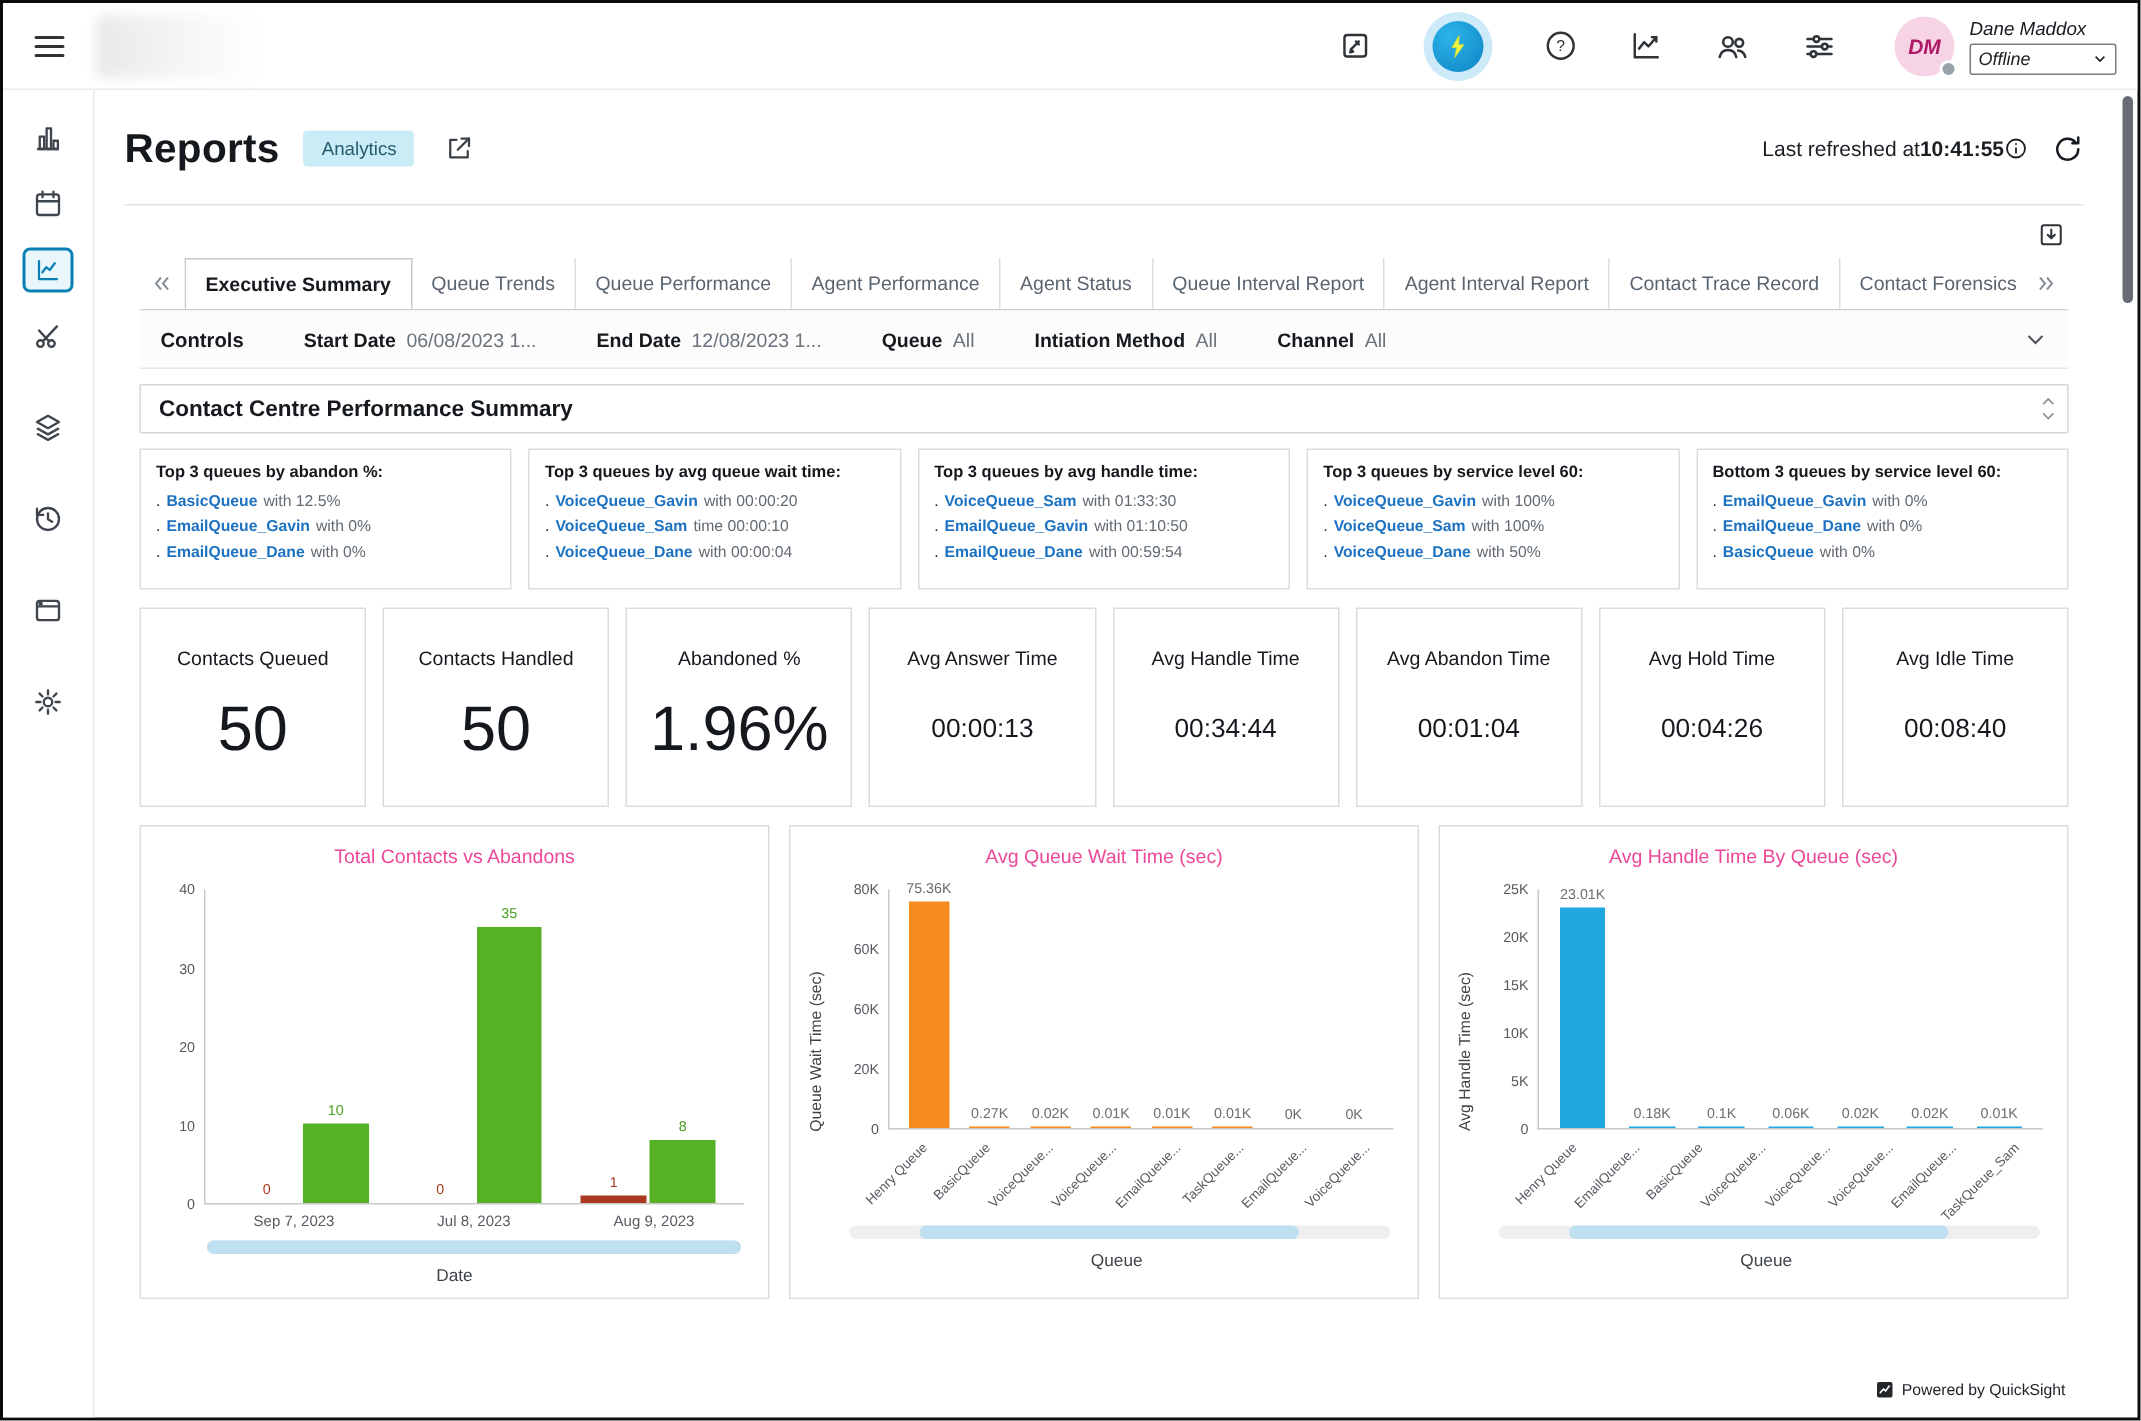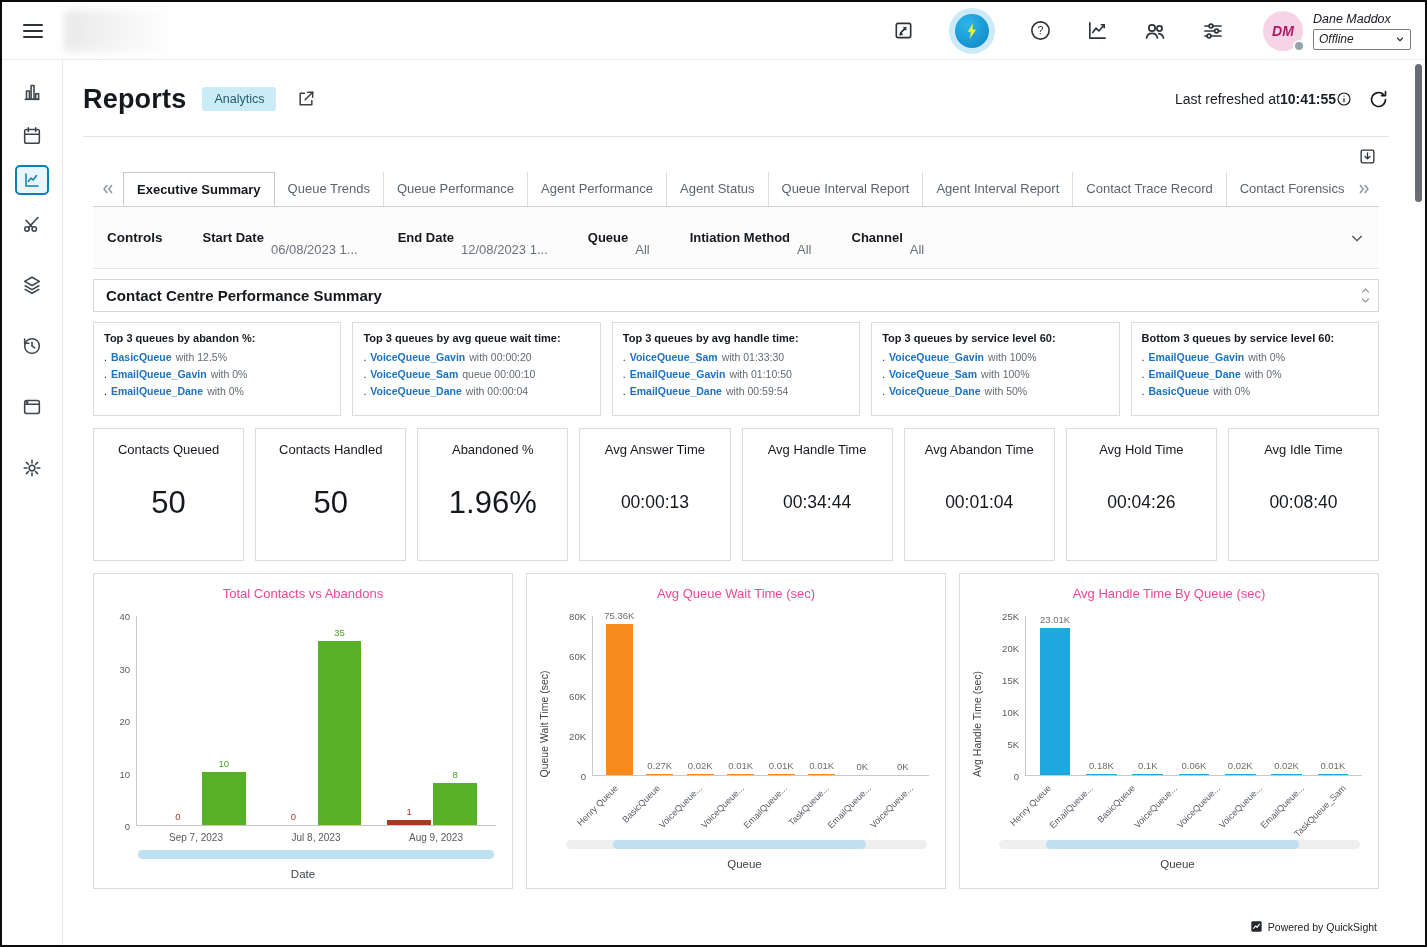--- a/index.html
+++ b/index.html
@@ -43,38 +43,38 @@
 .tab-scroll{width:30px;display:flex;align-items:center;justify-content:center;color:#8a9097;background:none;border:none;}
 .tabs{display:flex;flex:1;overflow:hidden;}
 .tab{padding:9px 13px 8px;font-size:13px;color:#5b6570;white-space:nowrap;border-right:1px solid #dedede;}
 .tab:first-child{border-left:1px solid #dedede;}
 .tab.active{font-weight:bold;color:#15191e;background:#fff;border:1px solid #c8c8c8;border-bottom:2px solid #fff;margin-bottom:-1px;}
 .controls{display:flex;align-items:center;gap:40px;padding:11px 14px;border-bottom:1px solid #e6e6e6;background:#fcfcfc;font-size:13px;}
 .controls-label{font-weight:bold;color:#15191e;font-size:13.5px;}
 .filters{display:flex;gap:40px;}
 .filter{display:flex;gap:7px;align-items:center;}
 .fname{font-weight:bold;color:#15191e;}
-.fval{color:#6b737c;margin-top:24px;}
+.fval{color:#6b737c;}
 .controls-chev{margin-left:auto;color:#4a4f55;}
 .summary-head{margin-top:10px;border:1px solid #d8d8d8;padding:7px 8px 7px 12px;display:flex;align-items:center;}
 .summary-title{font-size:15px;font-weight:bold;color:#15191e;}
 .mini-scroll{margin-left:auto;display:flex;flex-direction:column;gap:3px;color:#8e8e8e;}
 
 .topcards{margin-top:10px;display:grid;grid-template-columns:repeat(5,1fr);gap:11px;}
 .topcard{border:1px solid #dcdcdc;padding:9px 10px;min-height:94px;background:#fff;}
 .tc-title{font-size:11px;font-weight:bold;color:#15191e;margin-bottom:7px;}
 .tc-row{font-size:10.5px;margin-bottom:5px;display:flex;align-items:baseline;gap:4px;}
 .tc-dot{color:#15191e;}
 .tc-link{color:#1d72c2;font-weight:bold;}
 .tc-rest{color:#626a73;}
 .kpis{margin-top:12px;display:grid;grid-template-columns:repeat(8,1fr);gap:11px;}
-.kpi{border:1px solid #dcdcdc;height:133px;display:flex;flex-direction:column;align-items:center;padding-top:13px;background:#fff;}
+.kpi{border:1px solid #dcdcdc;height:133px;display:flex;flex-direction:column;align-items:center;padding-top:25px;background:#fff;}
 .kpi-label{font-size:13px;color:#15191e;text-align:center;}
 .kpi-value{flex:1;display:flex;align-items:center;font-size:17.5px;color:#15191e;padding-bottom:12px;}
-.kpi-value.big{font-size:31px;}
+.kpi-value.big{font-size:42px;}
 
 .charts{margin-top:12px;display:grid;grid-template-columns:repeat(3,1fr);gap:13px;}
 .chart-card{border:1px solid #dcdcdc;padding:12px 8px 8px;background:#fff;}
 .chart-title{font-size:13px;font-weight:normal;color:#ec4899;text-align:center;margin-bottom:9px;}
 .chart-body{display:flex;}
 .ylabel-wrap{width:17px;position:relative;flex:0 0 17px;}
 .ylabel{position:absolute;top:44%;left:50%;transform:translate(-50%,-50%) rotate(-90deg);font-size:10.5px;color:#444;white-space:nowrap;}
 .chart-main{flex:1;min-width:0;}
 .plot{position:relative;border-left:1px solid #c9c9c9;border-bottom:1px solid #c9c9c9;margin:6px 8px 0 40px;}
 .chart-card[data-chart="0"] .plot{margin-left:34px;}
@@ -400,21 +400,21 @@
             <div class="topcard" data-interactable="false">
               <div class="tc-title" data-interactable="false">Top 3 queues by avg queue wait time:</div>
               <div class="tc-row" data-interactable="false">
                 <span class="tc-dot" data-interactable="false">.</span>
                 <span class="tc-link" data-interactable="true">VoiceQueue_Gavin</span>
                 <span class="tc-rest" data-interactable="false">with 00:00:20</span>
               </div>
               <div class="tc-row" data-interactable="false">
                 <span class="tc-dot" data-interactable="false">.</span>
                 <span class="tc-link" data-interactable="true">VoiceQueue_Sam</span>
-                <span class="tc-rest" data-interactable="false">queue 00:00:10</span>
+                <span class="tc-rest" data-interactable="false">time 00:00:10</span>
               </div>
               <div class="tc-row" data-interactable="false">
                 <span class="tc-dot" data-interactable="false">.</span>
                 <span class="tc-link" data-interactable="true">VoiceQueue_Dane</span>
                 <span class="tc-rest" data-interactable="false">with 00:00:04</span>
               </div>
             </div>
             <div class="topcard" data-interactable="false">
               <div class="tc-title" data-interactable="false">Top 3 queues by avg handle time:</div>
               <div class="tc-row" data-interactable="false">

